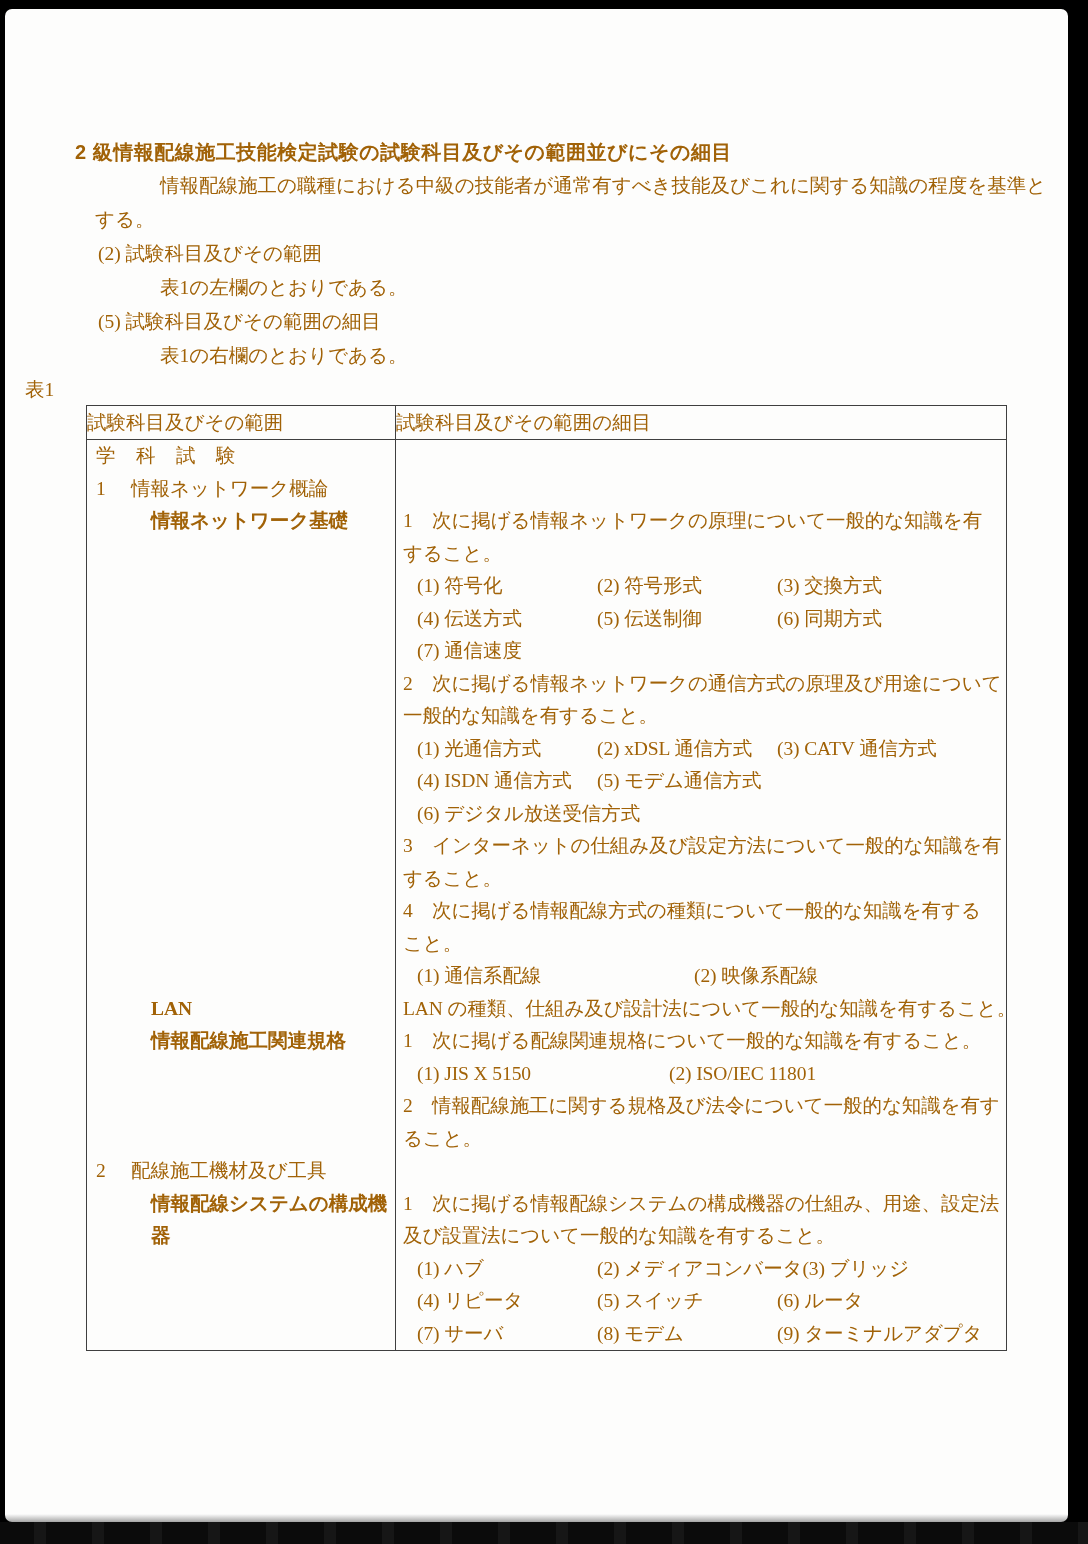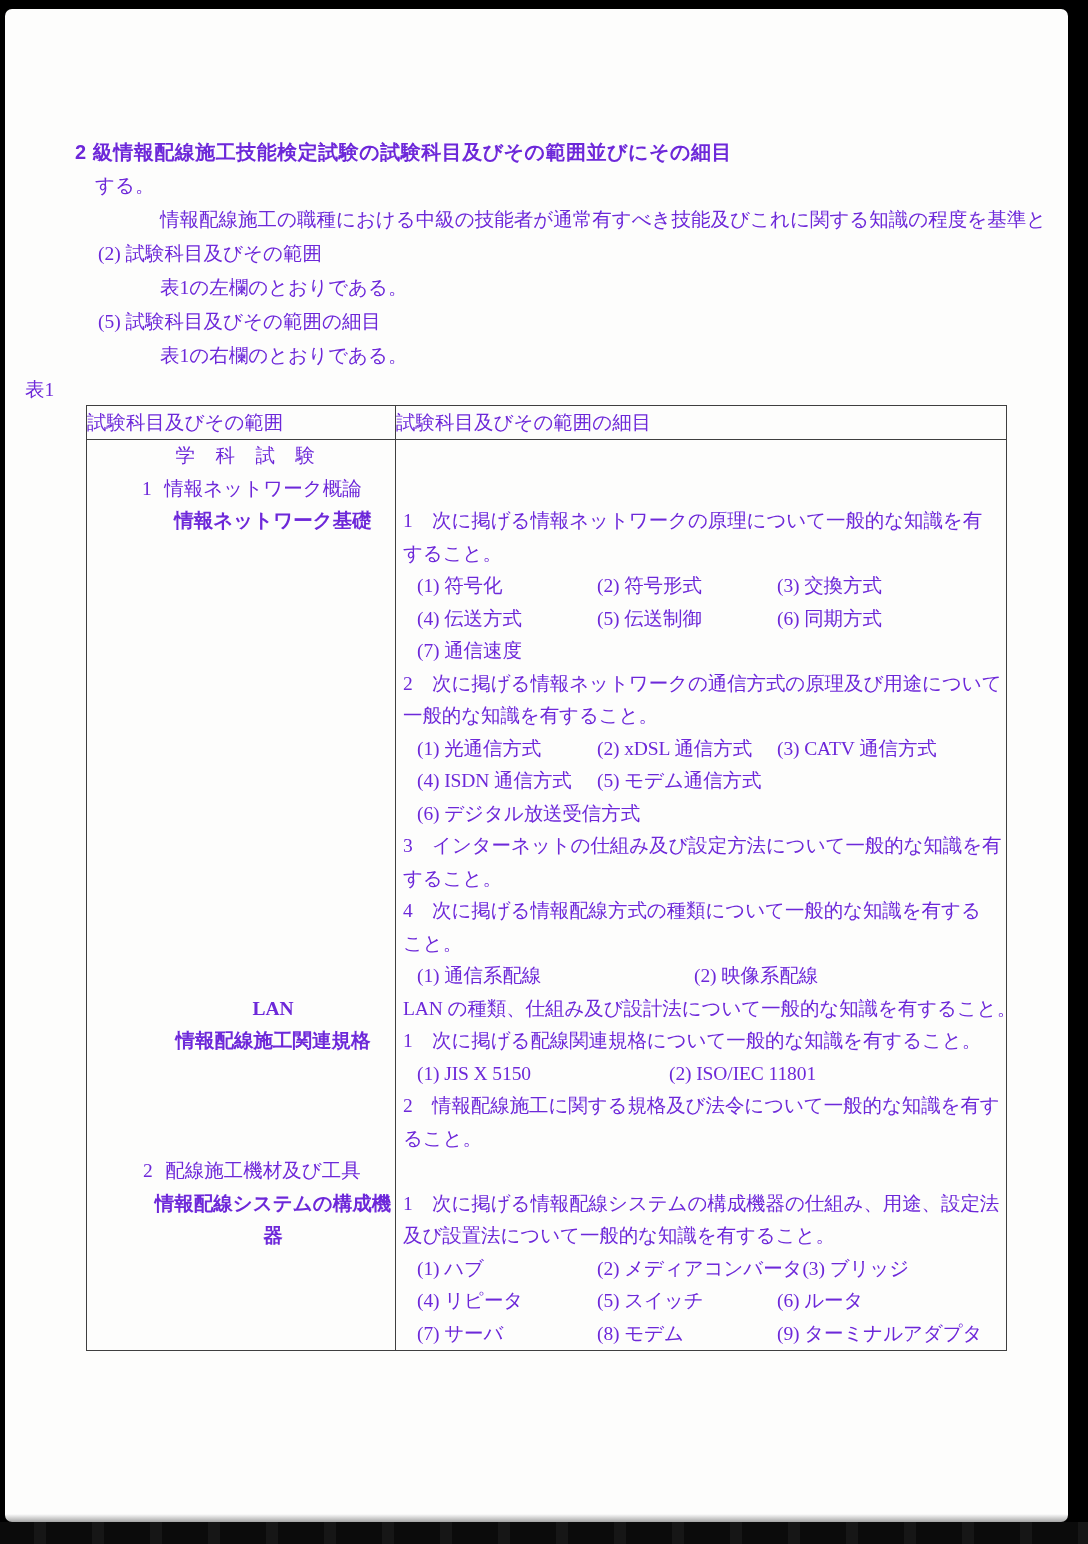--- a/index.html
+++ b/index.html
@@ -11,21 +11,21 @@
     font-family:"Liberation Serif","DejaVu Serif",serif;
   }
   
   #page{
     position:absolute;
     left:5px;top:9px;
     width:1063px;height:1513px;
     background:#fdfdfc;
     border-radius:7px;
     box-shadow:0 0 4px rgba(0,0,0,.6);
-    color:#6d28d9;
+    color:#a16207;
   }
   #bottom-band{
     position:absolute;left:0;bottom:0;width:1088px;height:22px;
     background:repeating-linear-gradient(90deg,#0b0b0b 0 34px,#161616 34px 46px,#0b0b0b 46px 58px);
   }
   #bottom-shadow{
     position:absolute;left:0;bottom:22px;width:1088px;height:8px;
     background:linear-gradient(to bottom,rgba(0,0,0,0),rgba(0,0,0,.35));
   }
 
@@ -54,39 +54,39 @@
     font-size:19.5px;
     background:#fdfdfc;
   }
   .hrow{display:flex;border-bottom:1.6px solid #3f3f3f;}
   .hcell{height:33px;line-height:33px;text-align:left;white-space:nowrap;overflow:hidden;}
   .hcell.l{width:308px;flex:none;}
   .hcell.r{flex:1;border-left:1.6px solid #3f3f3f;}
   .trow{display:flex;align-items:stretch;}
   .lcell{width:308px;flex:none;overflow:hidden;}
   .rcell{flex:1;border-left:1.6px solid #3f3f3f;overflow:hidden;min-height:32.5px;}
-  .lline{line-height:32.5px;white-space:nowrap;text-align:center;}
+  .lline{line-height:32.5px;white-space:nowrap;}
   .l-head{padding-left:9px;letter-spacing:.5px;}
   .l-num{padding-left:9px;}
   .l-num .secnum{display:inline-block;width:35px;}
   .l-sub{padding-left:64px;font-weight:bold;}
   .dline{line-height:32.5px;white-space:nowrap;padding-left:7px;letter-spacing:-.1px;}
   .dline.opt{padding-left:21px;}
   .opt-item{display:inline-block;min-width:180px;vertical-align:top;}
   .opt-item:last-child{min-width:0;}
 </style>
 </head>
 <body>
 
 <div id="page">
   <div id="intro">
     <div class="doc-title">2 級情報配線施工技能検定試験の試験科目及びその範囲並びにその細目</div>
     <div id="intro-lines">
+        <div class="iline ind-p">情報配線施工の職種における中級の技能者が通常有すべき技能及びこれに関する知識の程度を基準と</div>
         <div class="iline ind-c">する。</div>
-        <div class="iline ind-p">情報配線施工の職種における中級の技能者が通常有すべき技能及びこれに関する知識の程度を基準と</div>
         <div class="iline ind-n">(2) 試験科目及びその範囲</div>
         <div class="iline ind-p">表1の左欄のとおりである。</div>
         <div class="iline ind-n">(5) 試験科目及びその範囲の細目</div>
         <div class="iline ind-p">表1の右欄のとおりである。</div>
       </div>
   </div>
 
   <div id="table-label">表1</div>
 
   <div id="tbl">

